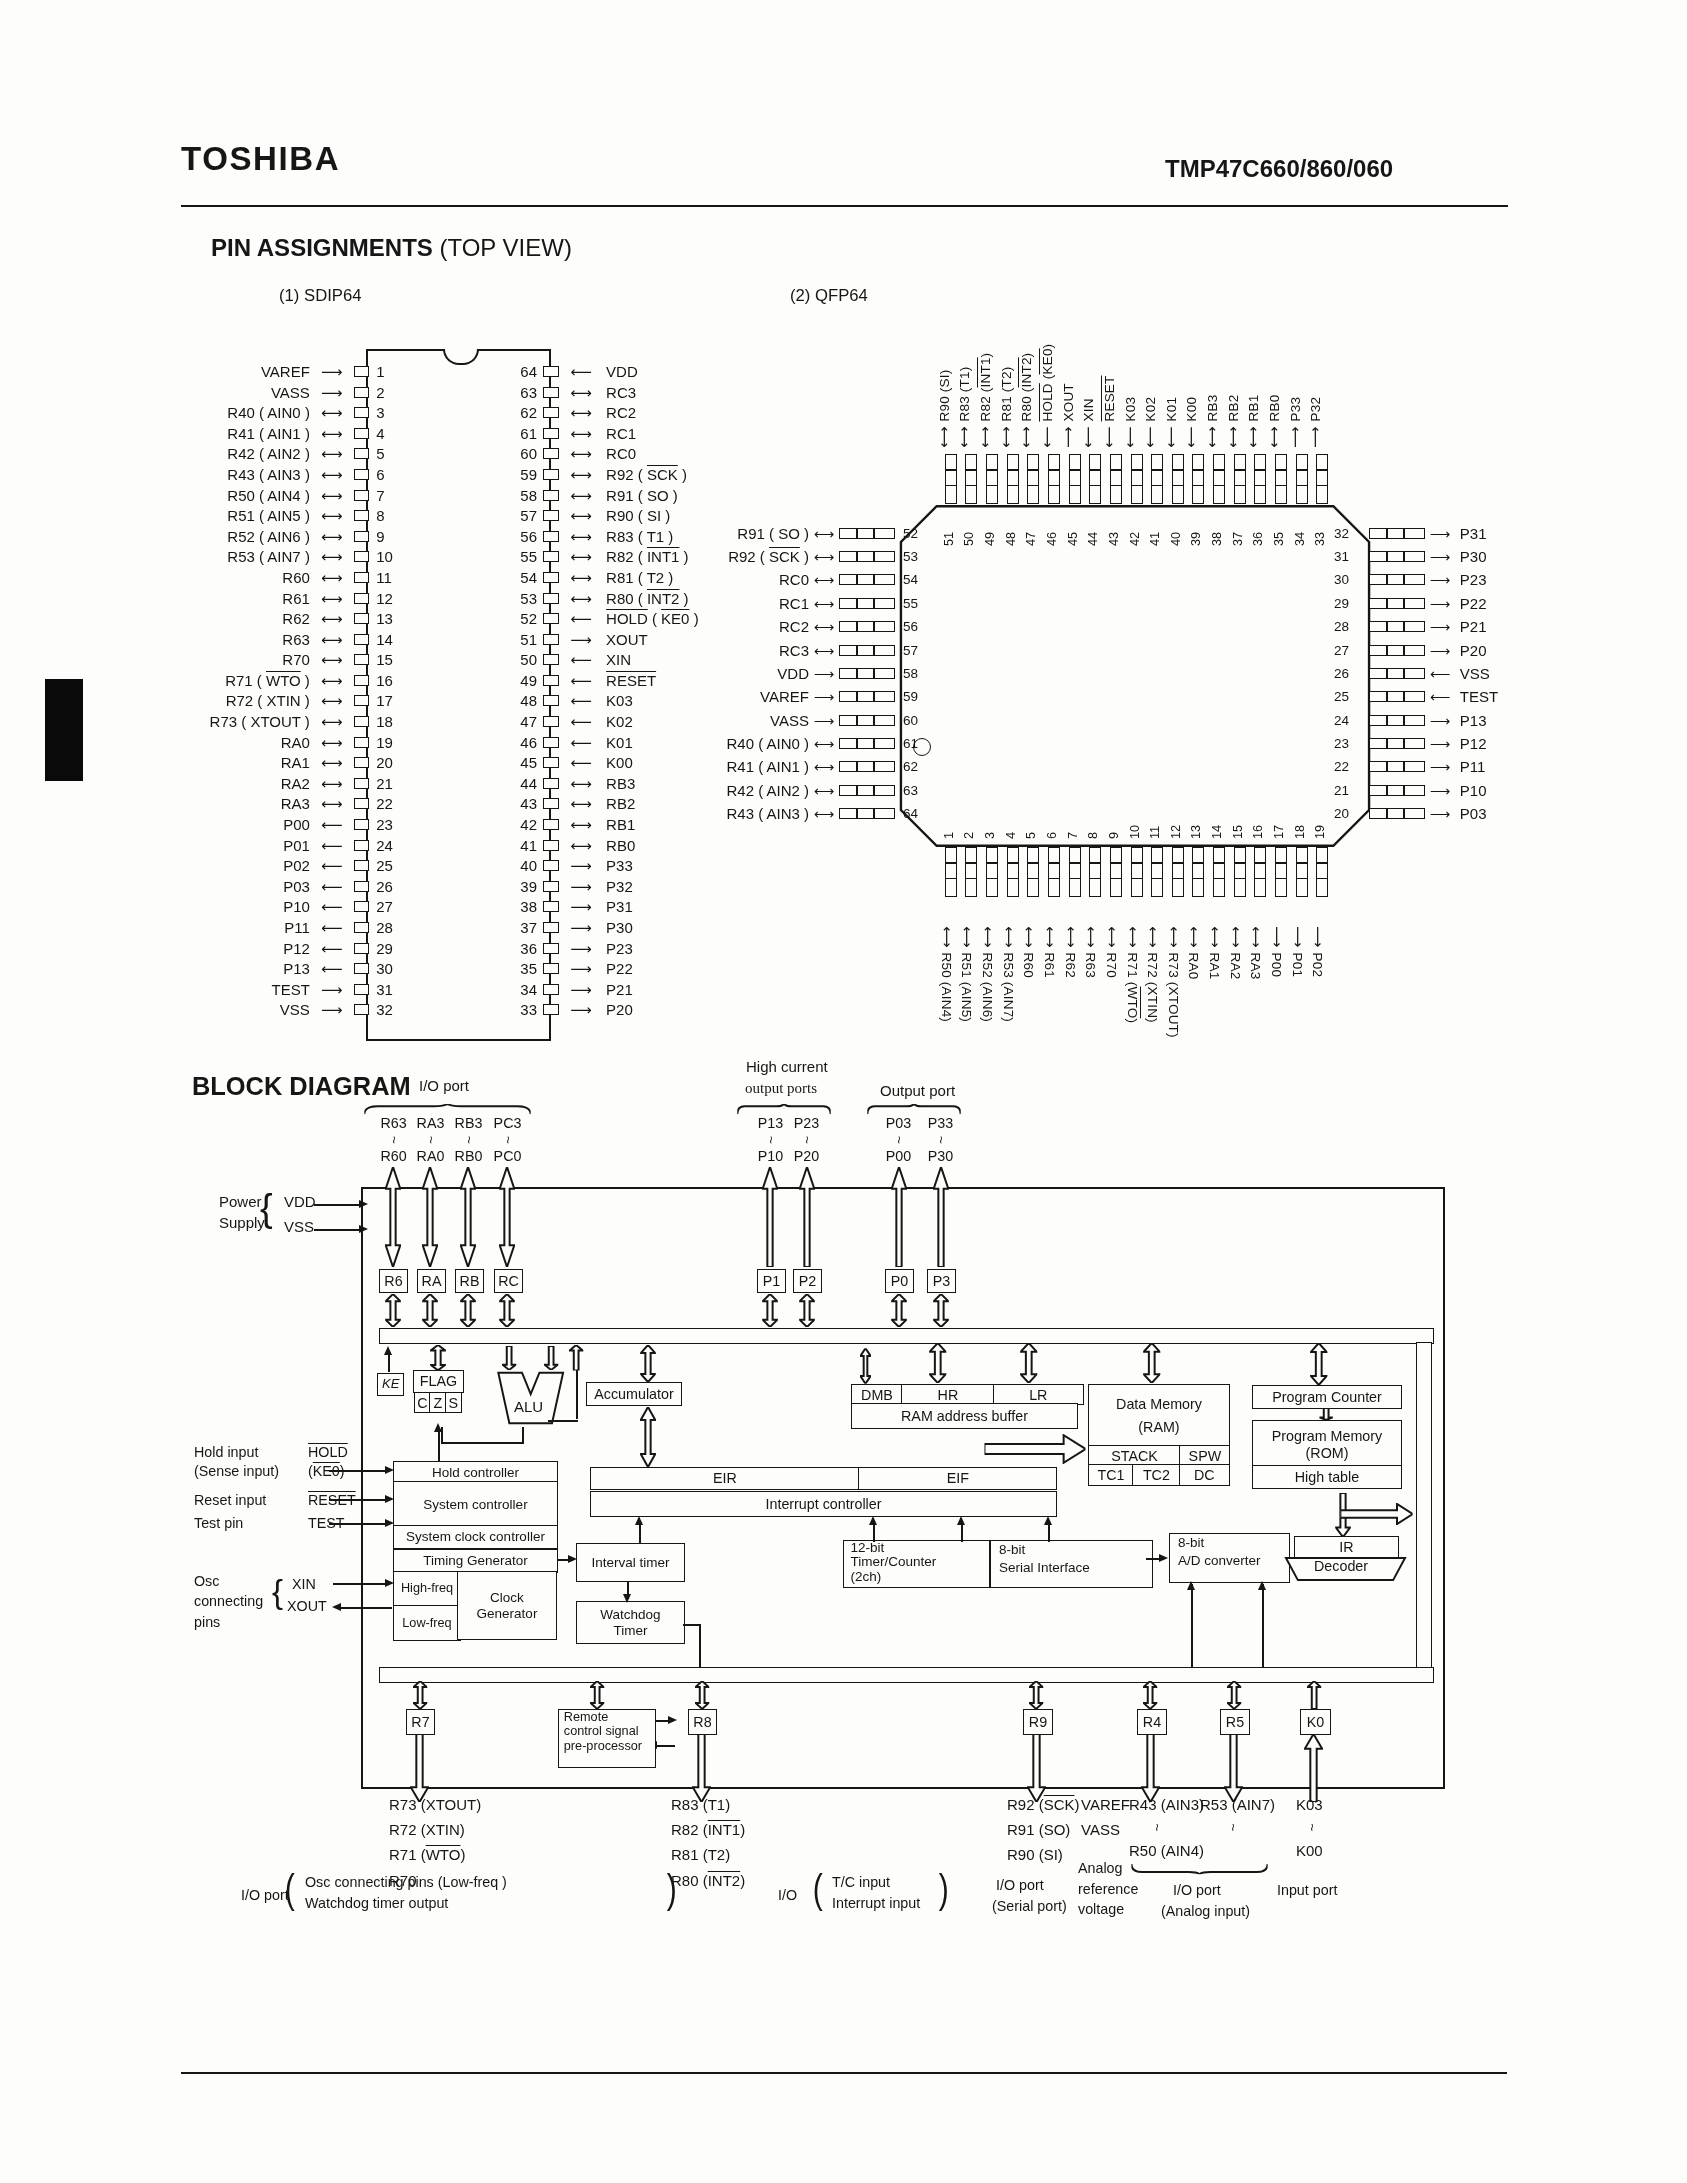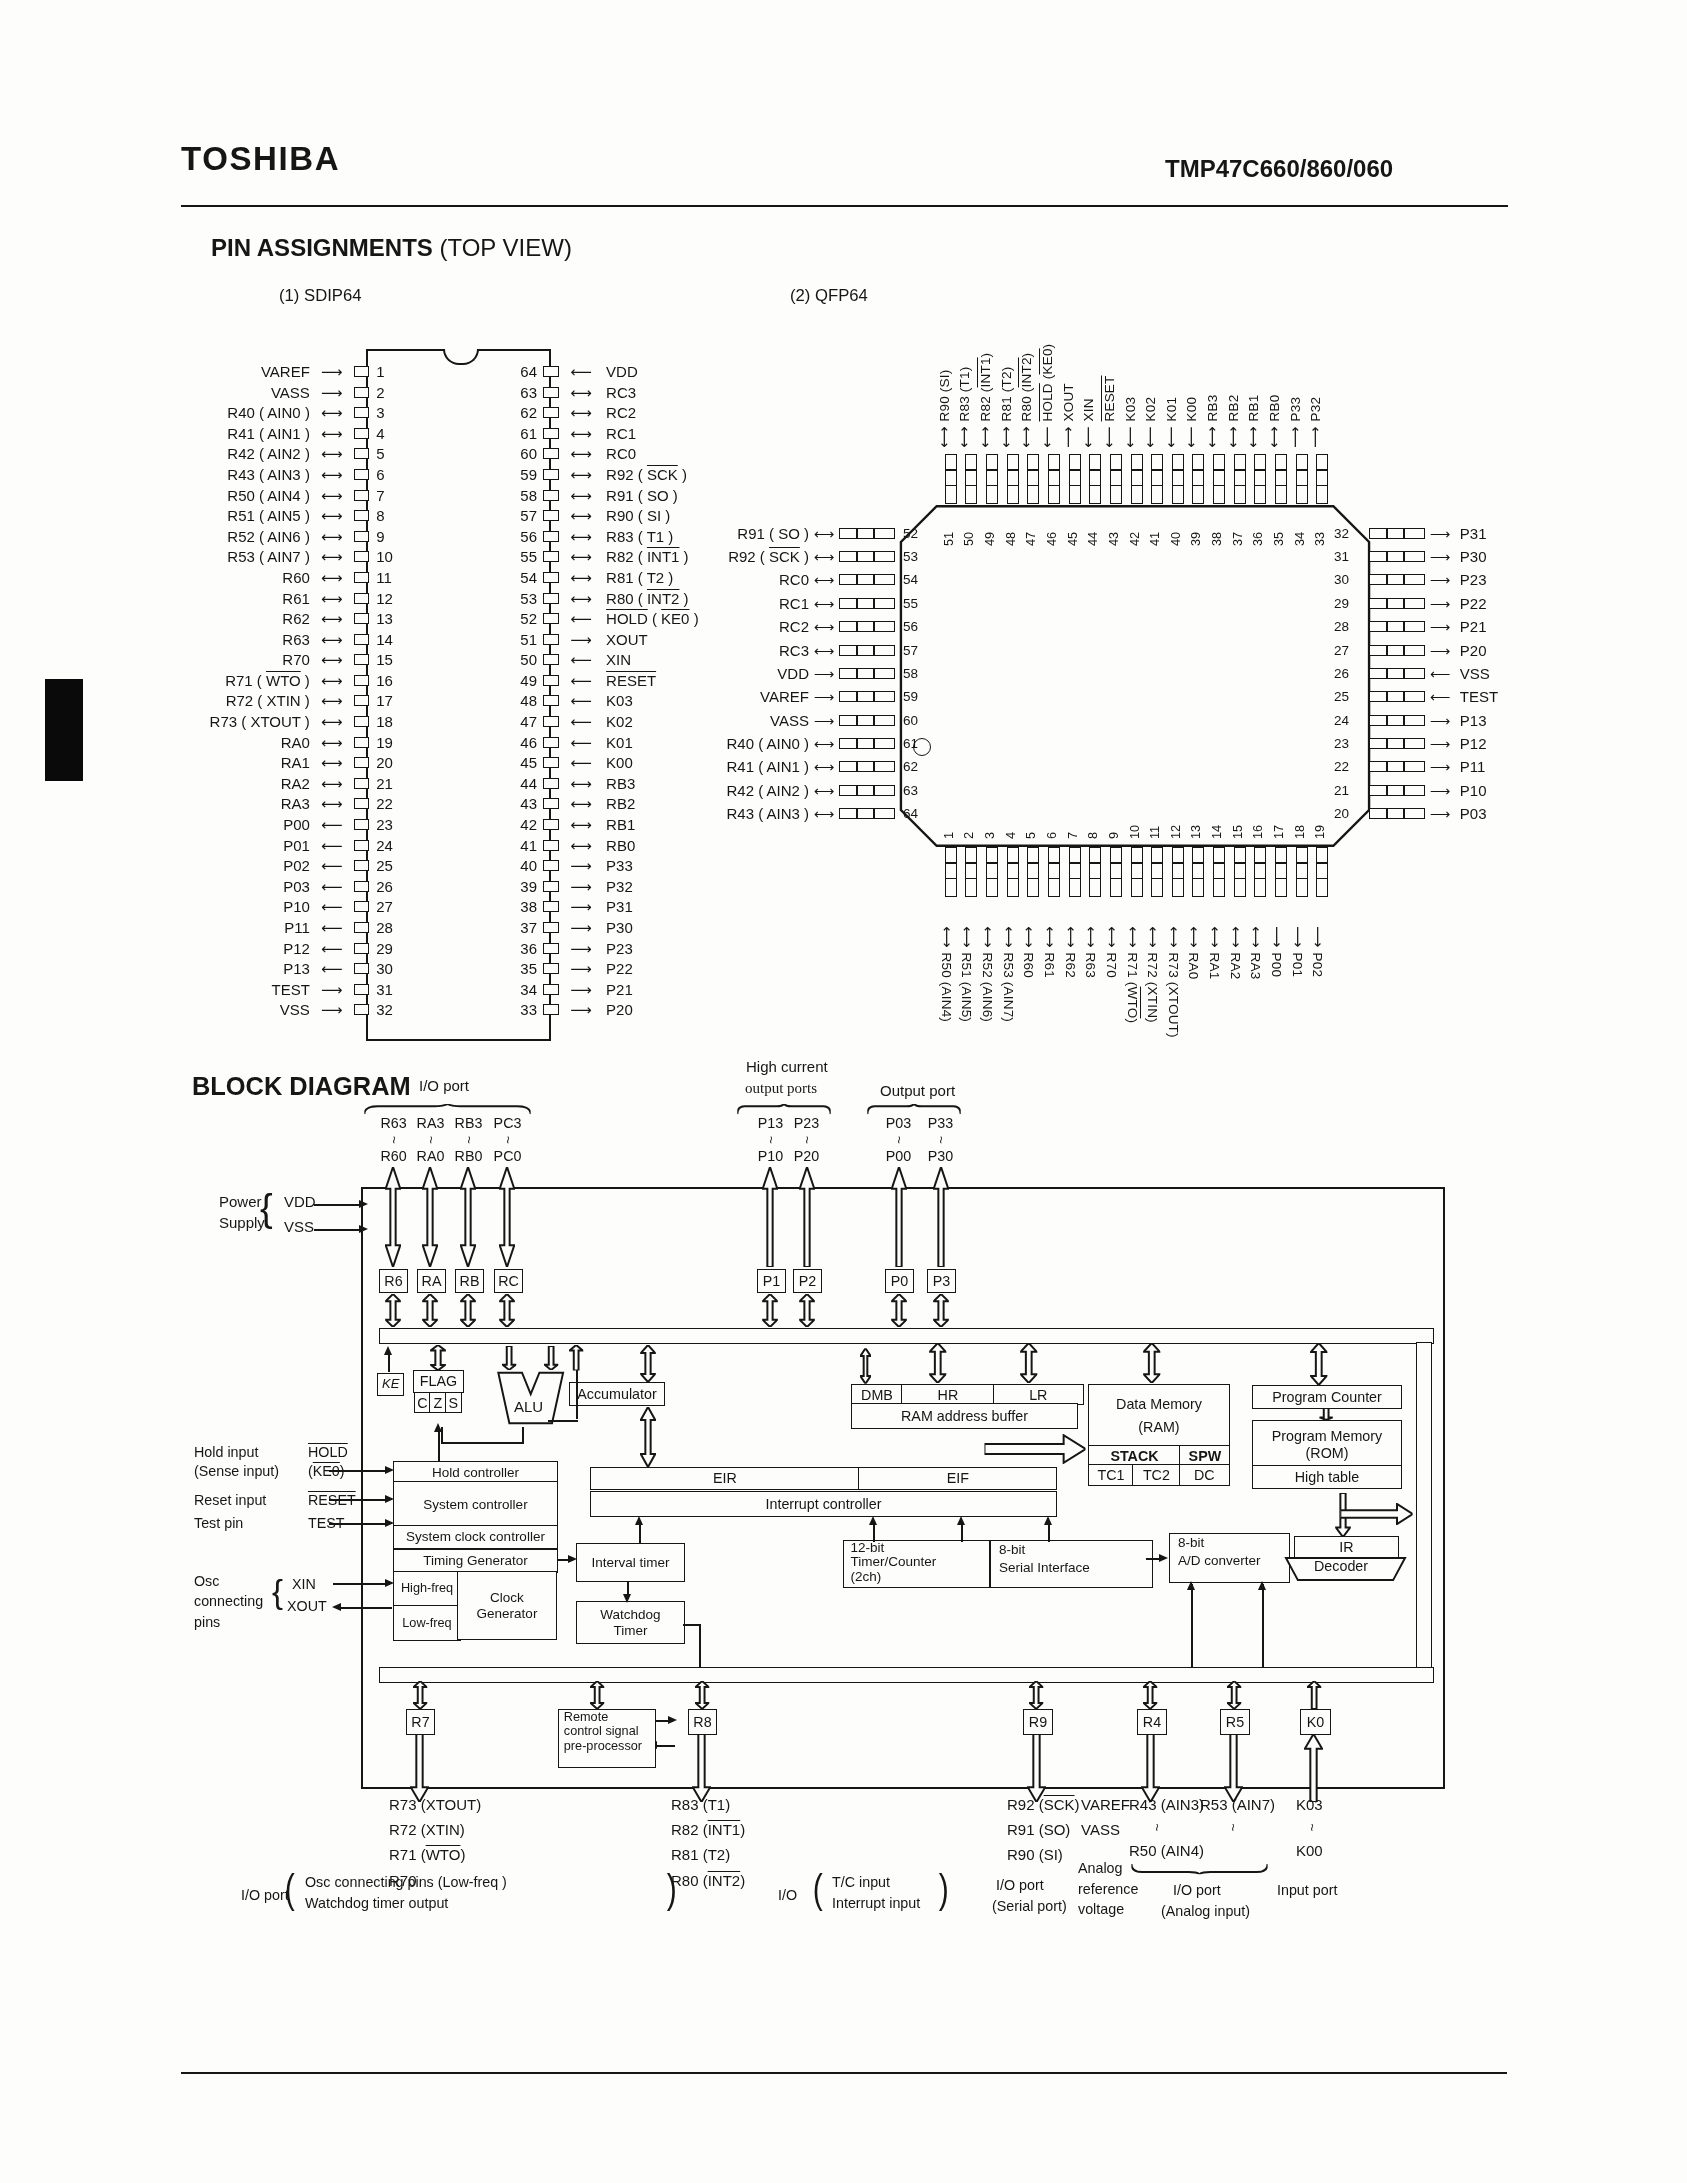--- a/index.html
+++ b/index.html
@@ -1362,21 +1362,21 @@
         <span>Z</span>
       </span>
     <span style="width:15px;height:19px;">
         <span>S</span>
       </span>
   </div>
   <svg class="ha" style="left:492px;top:1366px;width:79px;height:64px;" viewBox="0 0 100 80">
     <polygon points="8,8 38,8 49,35 60,8 90,8 76,72 22,72" fill="#fdfdfb" stroke="#161616" stroke-width="2.5"></polygon>
   </svg>
   <div class="txt" style="left:514px;top:1399px;font-size:15px;"><span>ALU</span></div>
-  <div class="bx" style="left:569px;top:1382px;width:94px;height:22px;text-align:center;">
+  <div class="bx" style="left:586px;top:1382px;width:94px;height:22px;text-align:center;">
       <span>Accumulator</span>
     </div>
   <div class="cells" style="left:851px;top:1384px;">
     <span style="width:50px;height:19px;">
         <span>DMB</span>
       </span>
     <span style="width:91px;height:19px;">
         <span>HR</span>
       </span>
     <span style="width:89px;height:19px;">
@@ -1384,21 +1384,21 @@
       </span>
   </div>
   <div class="bx" style="left:851px;top:1403px;width:225px;height:24px;">
       <span>RAM address buffer</span>
     </div>
 
   <div class="bx" style="left:1088px;top:1384px;width:140px;height:61px;flex-direction:column;">
     <div><span>Data Memory</span></div>
       <div style="margin-top:6.4px;"><span>(RAM)</span></div>
   </div>
-  <div class="cells" style="left:1088px;top:1445px;font-weight:bold;">
+  <div class="cells" style="left:1088px;top:1445px;">
     <span style="width:91px;height:19px;">
         <span>STACK</span>
       </span>
     <span style="width:49px;height:19px;">
         <span>SPW</span>
       </span>
   </div>
   <div class="cells" style="left:1088px;top:1464px;">
     <span style="width:44px;height:20px;">
         <span>TC1</span>

